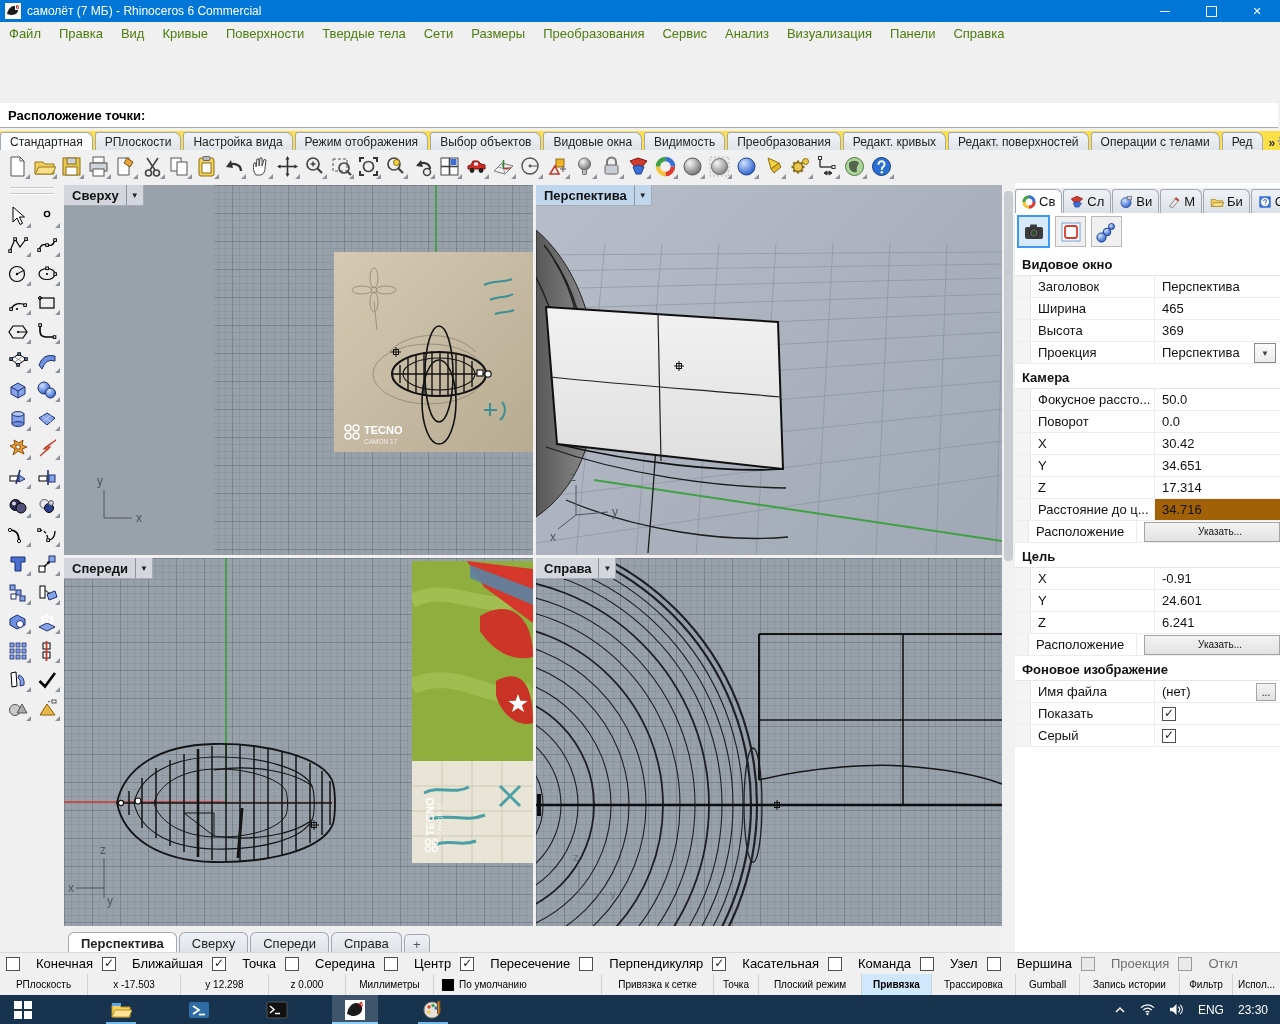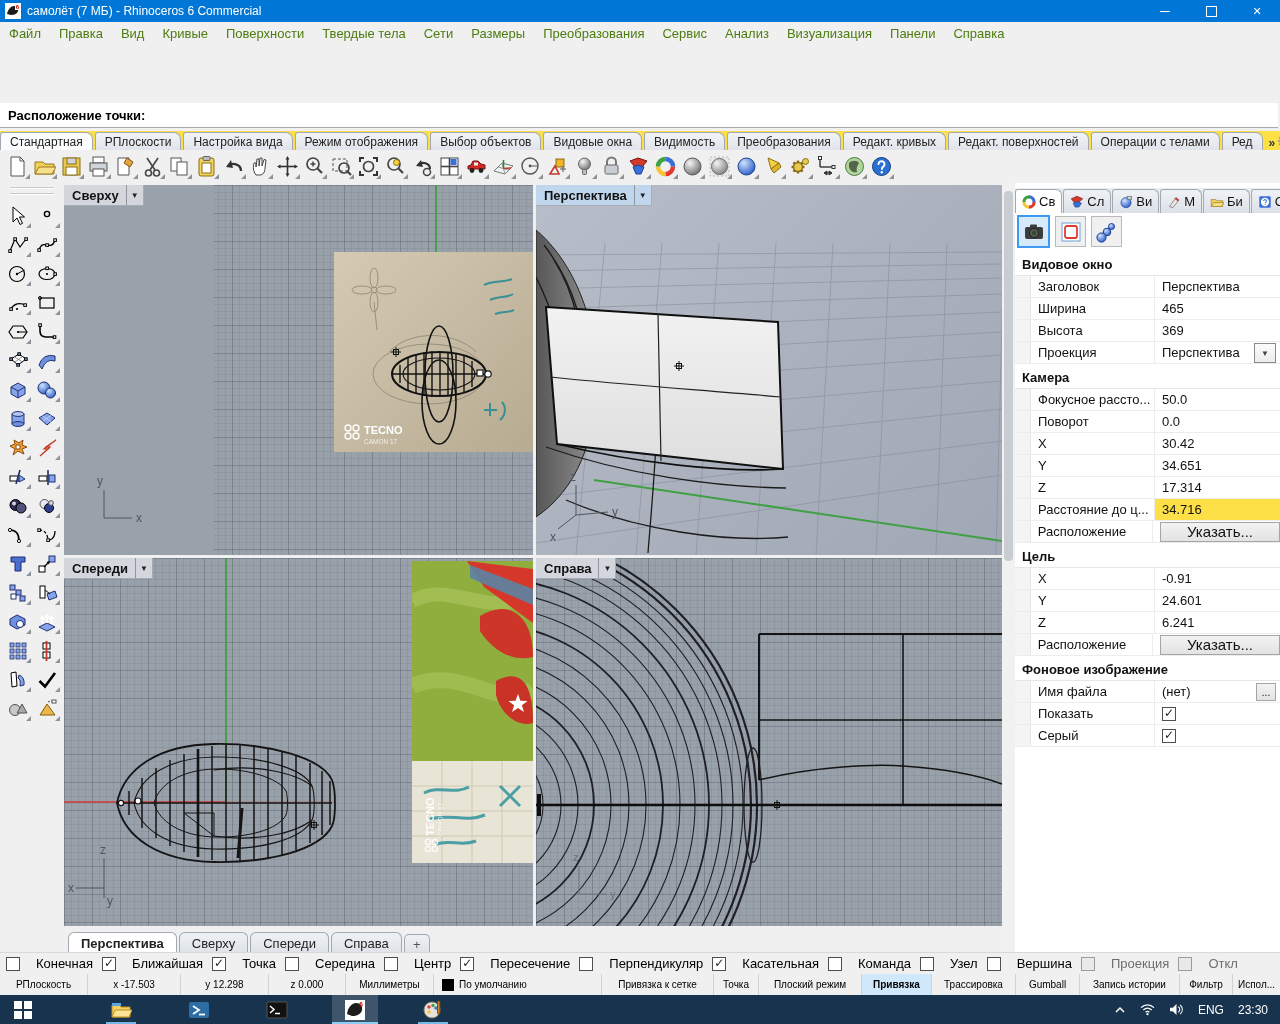--- a/index.html
+++ b/index.html
@@ -99,25 +99,25 @@
   .pbtn.sel{background:#d7eafb;border:2px solid #3e9af0;}
   .pbtn svg{width:22px;height:22px;}
   .ptable{position:absolute;left:0;top:68px;width:265px;}
   .psec{height:22px;display:flex;align-items:center;font-weight:bold;padding-left:7px;
     border-bottom:1px solid #e6e6e6;margin-top:2px;}
   .prow{height:21px;display:flex;align-items:stretch;border-bottom:1px solid #ededed;}
   .gut{width:15px;background:#f4f4f4;border-right:1px solid #e6e6e6;}
   .plabel{width:116px;display:flex;align-items:center;padding-left:7px;border-right:1px solid #ededed;
     white-space:nowrap;overflow:hidden;}
   .pval{flex:1;display:flex;align-items:center;padding-left:7px;position:relative;white-space:nowrap;}
-  .pval.ro{background:#fde047;}
+  .pval.ro{background:#a16207;}
   .pval .ddbox{position:absolute;right:4px;top:1px;width:20px;height:18px;border:1px solid #8a8a8a;
     background:linear-gradient(#fbfbfb,#ececec);display:flex;align-items:center;justify-content:center;font-size:8px;color:#444;}
   .pbutton{margin-left:0;width:118px;height:18px;background:linear-gradient(#f3f3f3,#e2e2e2);
-    border:1px solid #a5a5a5;display:flex;align-items:center;justify-content:center;font-size:15px;}
+    border:1px solid #a5a5a5;display:flex;align-items:center;justify-content:center;font-size:10px;padding-left:16px;}
   .browse{position:absolute;right:4px;top:2px;width:18px;height:16px;border:1px solid #a5a5a5;
     background:linear-gradient(#f3f3f3,#e2e2e2);display:flex;align-items:center;justify-content:center;font-size:10px;}
   .cb{width:14px;height:14px;border:1px solid #4e4e4e;background:#fff;display:inline-flex;
     align-items:center;justify-content:center;box-sizing:border-box;}
   .cb.checked::after{content:"✓";font-size:12px;font-weight:bold;color:#222;margin-top:-1px;}
 
   
   .osnap{position:absolute;left:0;top:952px;width:1280px;height:22px;background:#f0f0f0;
     border-top:1px solid #d9d9d9;display:flex;align-items:center;padding-left:6px;box-sizing:border-box;font-size:13px;color:#000;}
   .os{display:flex;align-items:center;gap:16px;margin-right:9px;white-space:nowrap;}

